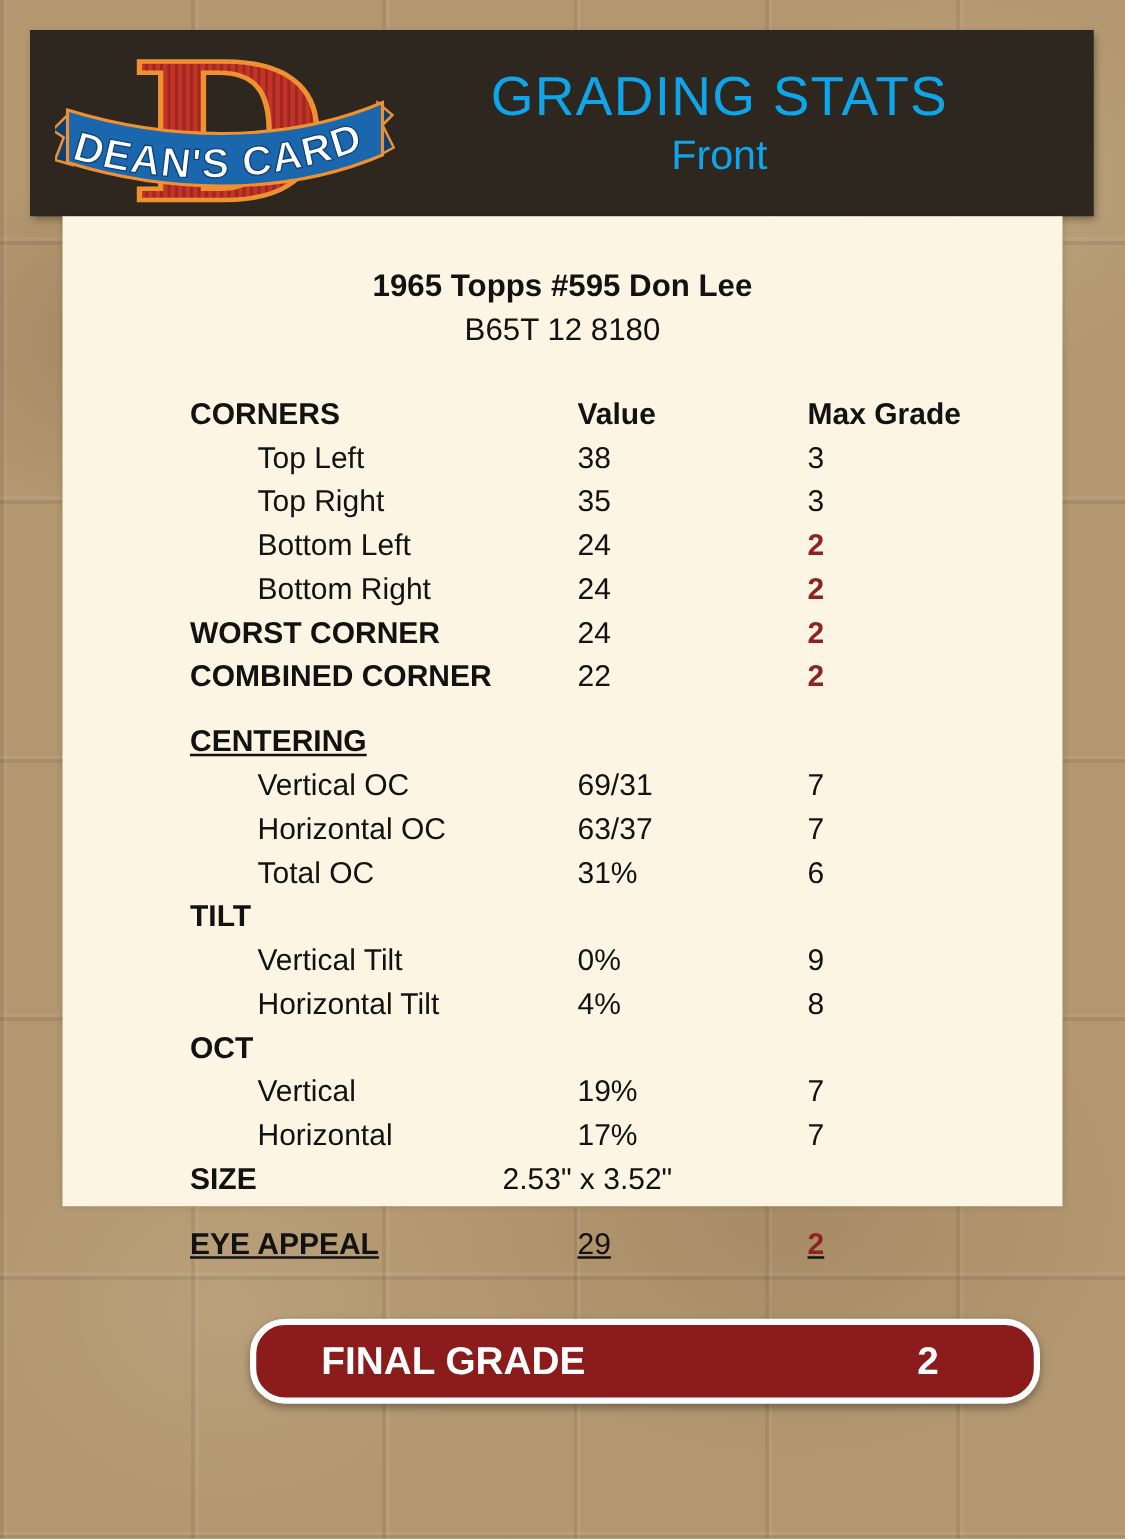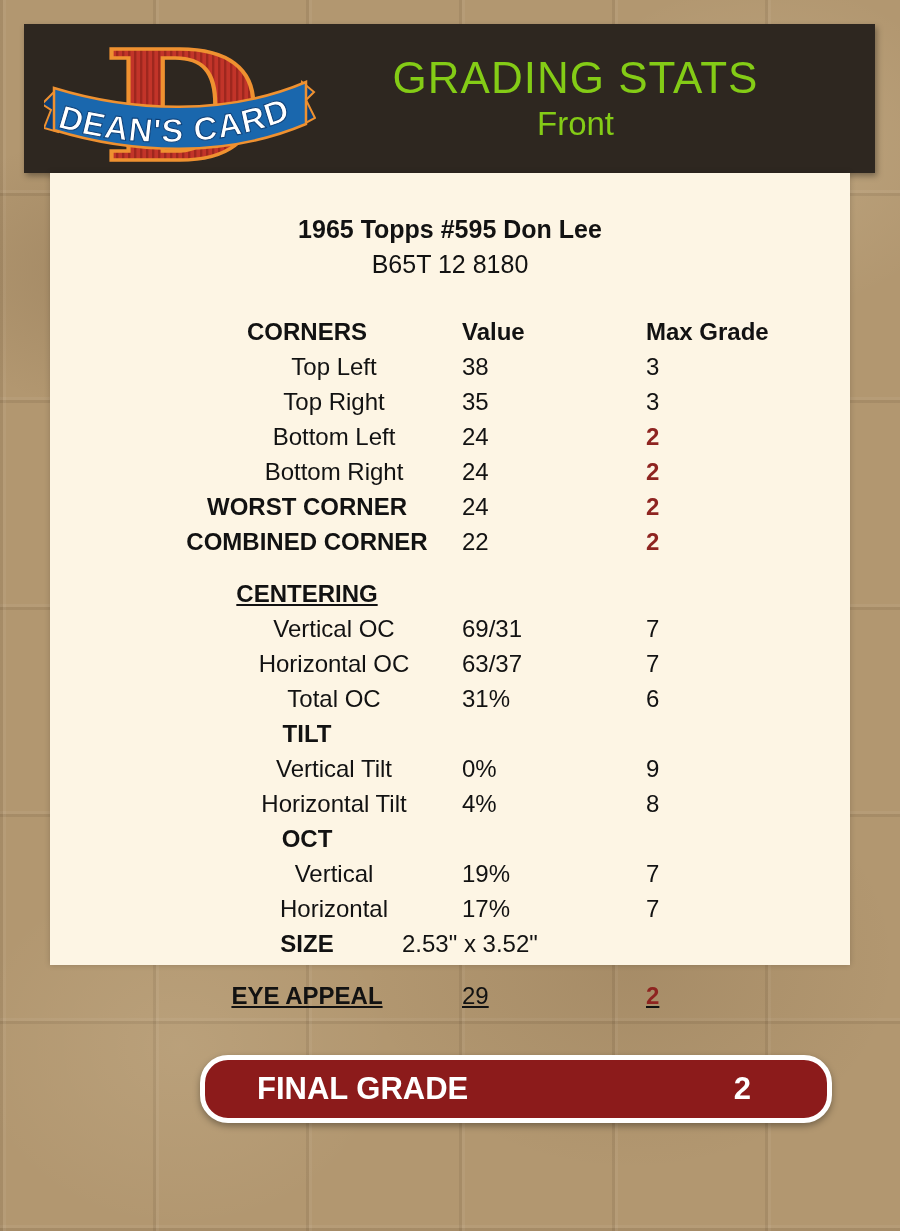--- a/index.html
+++ b/index.html
@@ -17,39 +17,39 @@
   }
   .header-bar{
     position:absolute;left:24px;top:24px;width:851px;height:149px;
     background:var(--header-bg,#2e2720);
     box-shadow:2px 3px 6px rgba(0,0,0,.35);
   }
   .logo{position:absolute;left:20px;top:8px;width:272px;height:138px;}
   .header-titles{
     position:absolute;left:252px;right:0;top:0;height:100%;
     display:flex;flex-direction:column;justify-content:center;align-items:center;gap:6px;
-    color:#84cc16;
+    color:#0ea5e9;
   }
   .header-title{font-size:44px;letter-spacing:1px;line-height:1.05;}
   .header-subtitle{font-size:33px;line-height:1.05;text-align:right;}
   .panel{
     position:absolute;left:50px;top:173px;width:800px;height:792px;
     background:var(--panel-bg,#fdf5e4);
     box-shadow:0 0 6px rgba(0,0,0,.18);
     color:var(--text,#121212);
   }
   .card-title{padding-top:40px;text-align:center;font-size:25px;font-weight:bold;line-height:1.3;}
   .card-code{text-align:center;font-size:25px;margin-top:2px;line-height:1.3;}
   .stats{margin-top:34px;}
   .stat-row{
     display:grid;grid-template-columns:310px 184px 158px;
     padding-left:102px;height:35px;align-items:center;
     font-size:24px;
   }
-  .stat-row .cell-label{white-space:nowrap;text-align:center;}
+  .stat-row .cell-label{white-space:nowrap;}
   .stat-row .cell-value,.stat-row .cell-max{text-align:left;}
   .stat-row.bold-row .cell-label{font-weight:bold;}
   .stat-row.header-row .cell-label,
   .stat-row.header-row .cell-value,
   .stat-row.header-row .cell-max{font-weight:bold;}
   .stat-row.indent-row .cell-label{padding-left:54px;}
   .stat-row.red-max .cell-max{color:var(--accent-red,#8e2420);font-weight:bold;}
   .stat-row.gap-before{margin-top:17px;text-decoration:underline;}
   .stat-row.value-shift .cell-value{position:relative;left:-60px;white-space:nowrap;}
   .final-grade{

